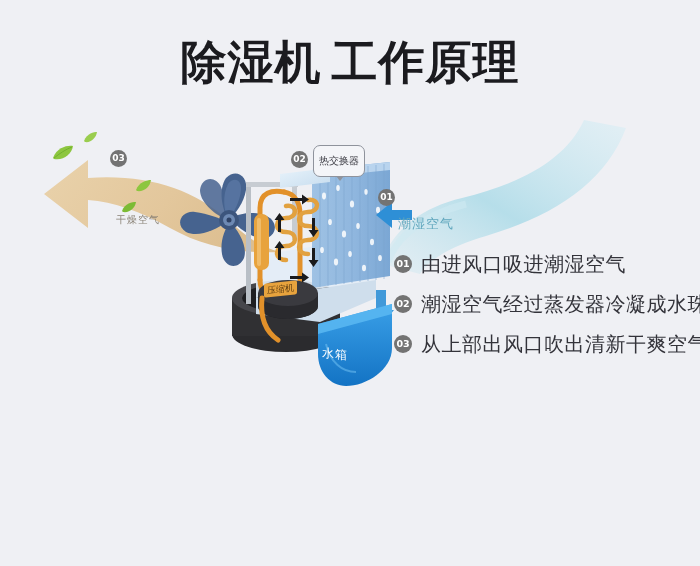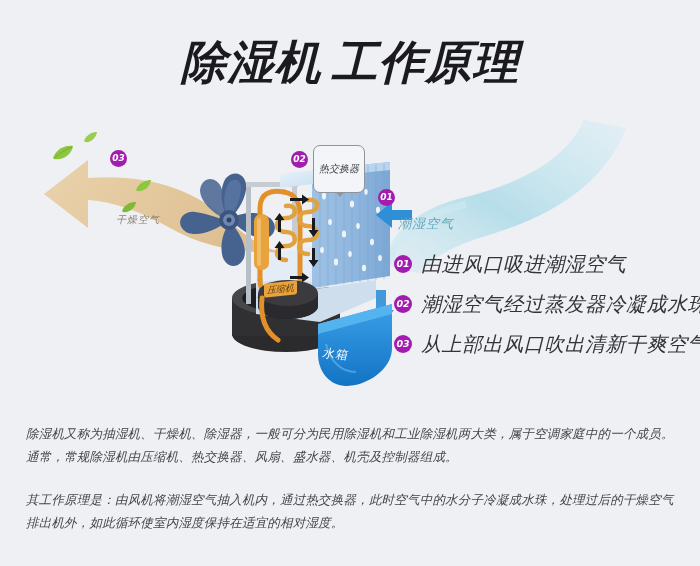--- a/index.html
+++ b/index.html
@@ -2,21 +2,21 @@
 <html><head>
 <meta charset="utf-8">
 <style>
   html,body{margin:0;padding:0;}
   body{
     width:700px;height:566px;
     background:#eff0f4;
     font-family:"Liberation Sans","DejaVu Sans",sans-serif;
     overflow:hidden;position:relative;
   }
-  .page{position:relative;width:700px;height:434px;font-style:italic;}
+  .page{position:relative;width:700px;height:434px;}
 
   
   .title-wrap{
     position:absolute;left:0;top:33px;width:700px;
     text-align:center;
   }
   .title{
     display:inline-block;
     font-size:46px;line-height:58px;
     font-weight:bold;color:#1b1b1f;
@@ -41,37 +41,37 @@
   .fan{position:absolute;left:178px;top:50px;width:102px;height:105px;}
 
   
   .cyan-sweep{position:absolute;left:370px;top:-6px;width:330px;height:175px;}
 
   
   .machine{position:absolute;left:226px;top:30px;width:190px;height:245px;}
 
   .badge{
     display:inline-block;border-radius:50%;
-    background:#a21caf;color:#fff;text-align:center;
+    background:#737373;color:#fff;text-align:center;
     font-weight:bold;font-family:"DejaVu Sans",sans-serif;
   }
   .badge-sm{width:17px;height:17px;line-height:17px;font-size:9px;}
 
   .lbl-03{position:absolute;left:110px;top:29px;}
   .lbl-dry{
     position:absolute;left:116px;top:95px;
     font-size:10px;color:#8a8276;letter-spacing:1px;white-space:nowrap;
   }
 
   .lbl-02{position:absolute;left:291px;top:30px;}
   .bubble{
     position:absolute;left:313px;top:27px;
     border:1px solid #8f939c;border-radius:7px;
     background:#f4f5f8;color:#3c3c44;
-    font-size:10px;line-height:14px;padding:16px 5px;white-space:nowrap;
+    font-size:10px;line-height:14px;padding:8px 5px;white-space:nowrap;
   }
   .bubble:after{
     content:"";position:absolute;left:22px;bottom:-5px;
     width:0;height:0;border-left:4px solid transparent;
     border-right:4px solid transparent;border-top:5px solid #8f939c;
   }
 
   .lbl-01{position:absolute;left:378px;top:68px;}
   .lbl-humid{
     position:absolute;left:398px;top:97px;
@@ -320,18 +320,14 @@
     <div class="legend-row">
       <span class="badge badge-md">02</span>
       <span class="legend-text">潮湿空气经过蒸发器冷凝成水珠</span>
     </div>
     <div class="legend-row">
       <span class="badge badge-md">03</span>
       <span class="legend-text">从上部出风口吹出清新干爽空气</span>
     </div>
   </div>
 
-  <div class="copy">
-    <p class="p1">除湿机又称为抽湿机、干燥机、除湿器，一般可分为民用除湿机和工业除湿机两大类，属于空调家庭中的一个成员。通常，常规除湿机由压缩机、热交换器、风扇、盛水器、机壳及控制器组成。</p>
-    <p class="p2">其工作原理是：由风机将潮湿空气抽入机内，通过热交换器，此时空气中的水分子冷凝成水珠，处理过后的干燥空气排出机外，如此循环使室内湿度保持在适宜的相对湿度。</p>
-  </div>
 
 </div>
 
 </body></html>

